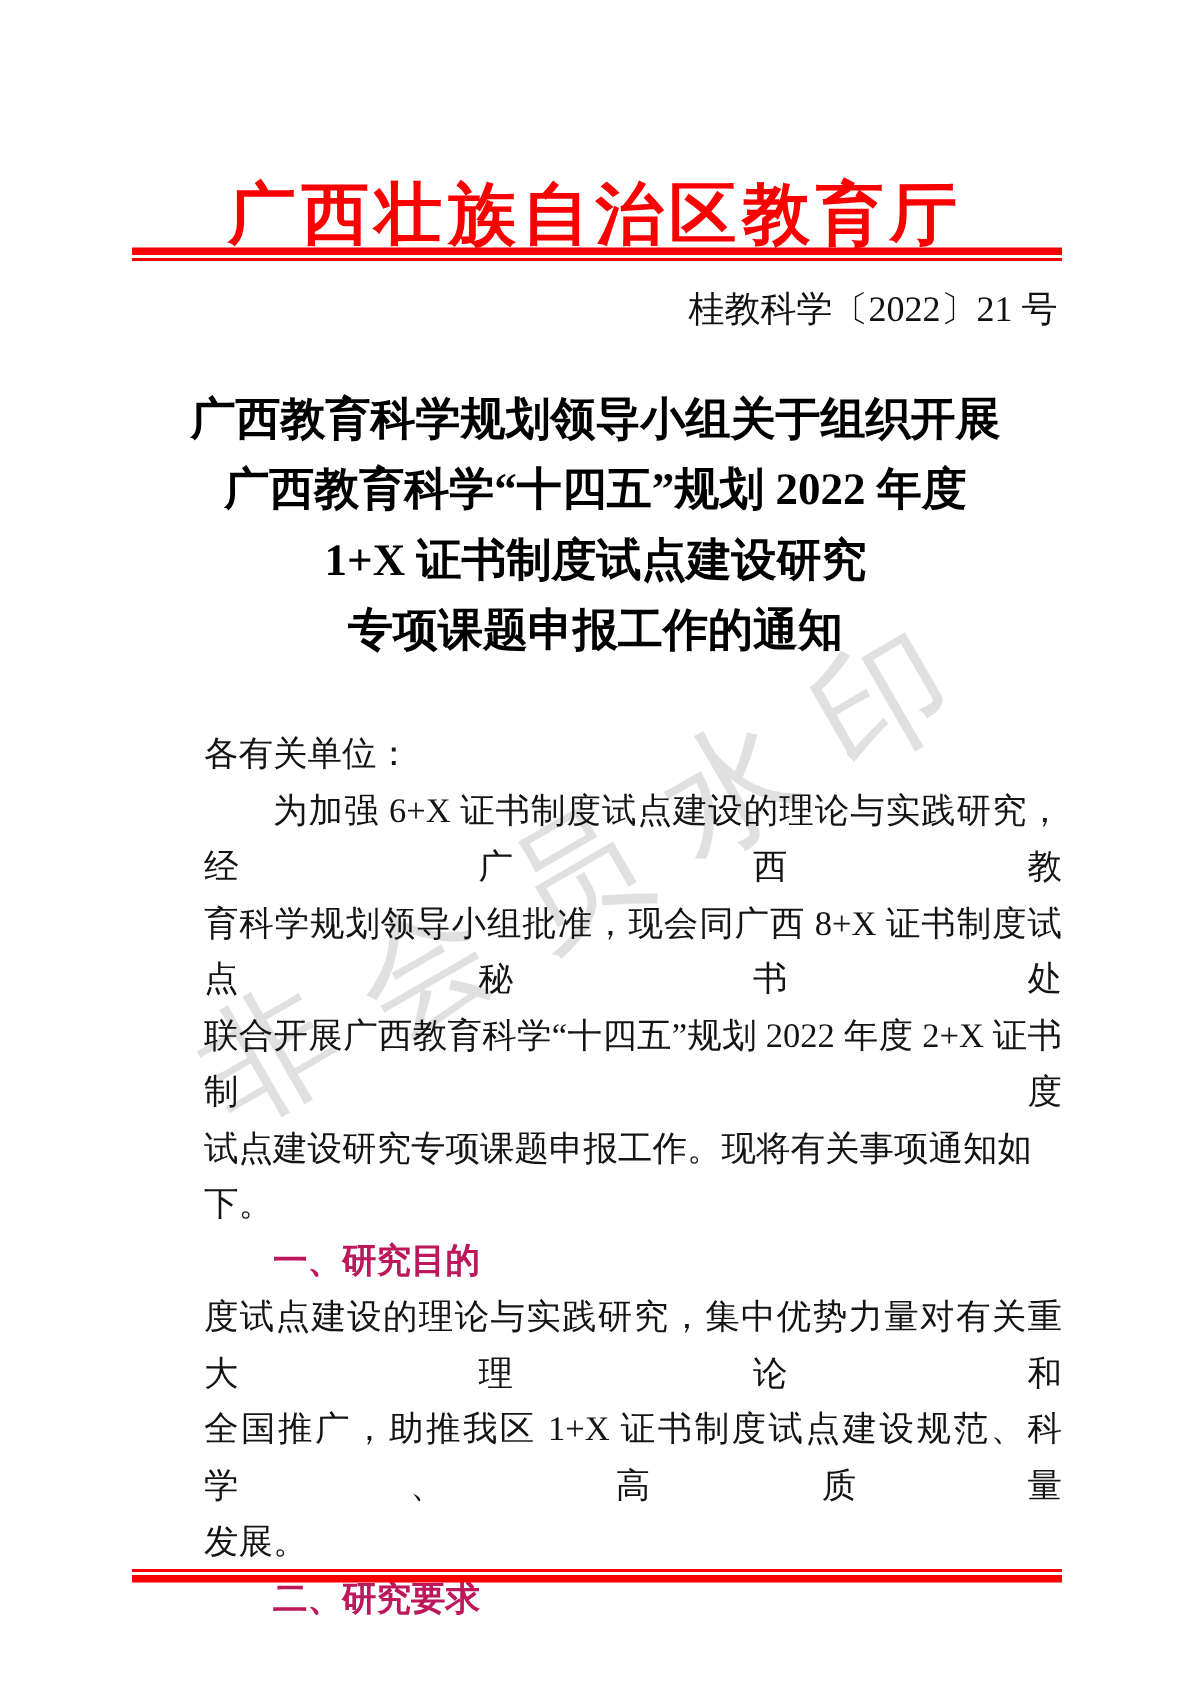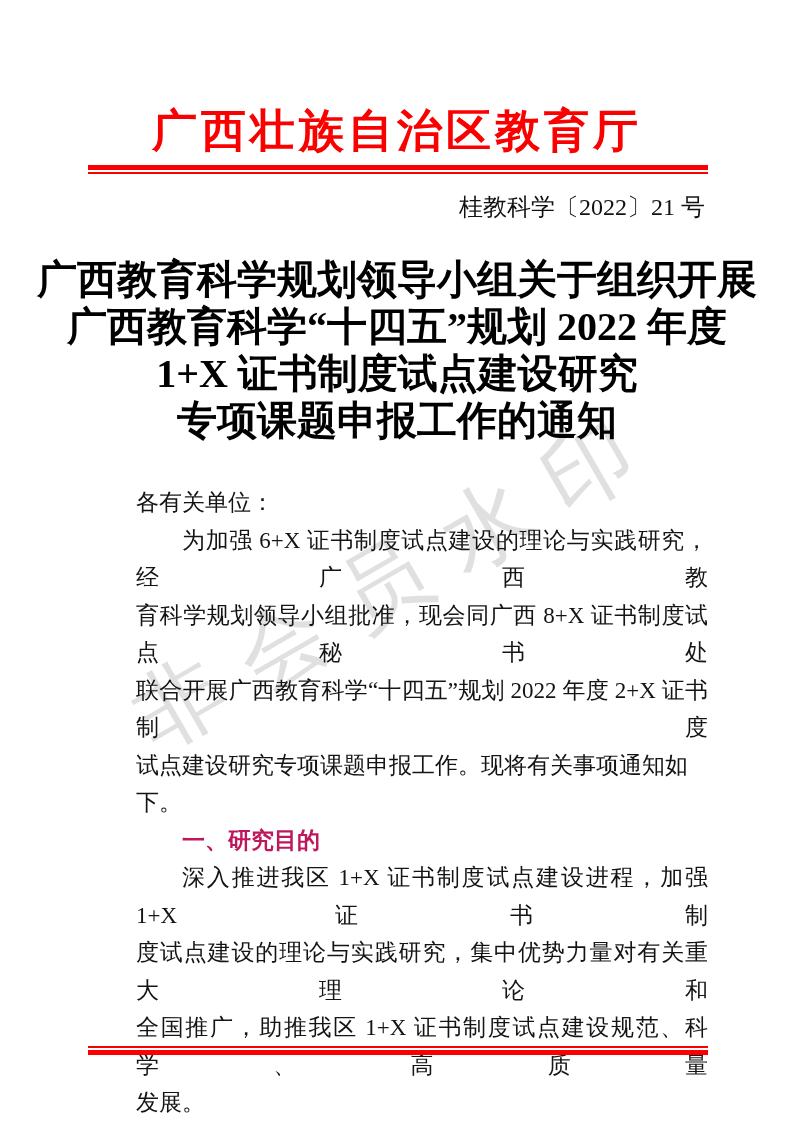--- a/index.html
+++ b/index.html
@@ -27,21 +27,21 @@
     color: var(--watermark_color, rgba(0,0,0,0.12));
     z-index: 0;
     user-select: none;
   }
 
   .content { position: relative; z-index: 1; }
 
   
   .agency {
     position: absolute;
-    top: 100px;
+    top: 112px;
     left: 0;
     width: 100%;
     text-align: center;
     color: var(--accent_red, #fa0000);
     font-size: 45px;
     font-weight: bold;
     letter-spacing: 4px;
     line-height: 62px;
     white-space: nowrap;
   }
@@ -70,21 +70,21 @@
     color: #111111;
     white-space: nowrap;
   }
 
   .doc-title {
     position: absolute;
     top: 256px;
     left: 0;
     width: 100%;
     text-align: center;
-    font-size: 40px;
+    font-size: 30px;
     font-weight: bold;
     line-height: 47px;
     color: #000000;
   }
 
   .body-text {
     position: absolute;
     top: 484px;
     left: 88px;
     width: 620px;
@@ -123,21 +123,20 @@
       <div>专项课题申报工作的通知</div>
     </div>
 
     <div class="body-text">
       <div class="ln">各有关单位：</div>
       <div class="ln indent just">为加强 6+X 证书制度试点建设的理论与实践研究，经广西教</div>
       <div class="ln just">育科学规划领导小组批准，现会同广西 8+X 证书制度试点秘书处</div>
       <div class="ln just">联合开展广西教育科学“十四五”规划 2022 年度 2+X 证书制度</div>
       <div class="ln">试点建设研究专项课题申报工作。现将有关事项通知如下。</div>
       <div class="ln indent h">一、研究目的</div>
-      <div class="ln indent just">深入推进我区 1+X 证书制度试点建设进程，加强 1+X 证书制</div>
       <div class="ln just">度试点建设的理论与实践研究，集中优势力量对有关重大理论和</div>
       <div class="ln just">全国推广，助推我区 1+X 证书制度试点建设规范、科学、高质量</div>
       <div class="ln">发展。</div>
       <div class="ln indent h">二、研究要求</div>
 
     </div>
 
     <div class="rule rule-bottom"></div>
 
   </div>

